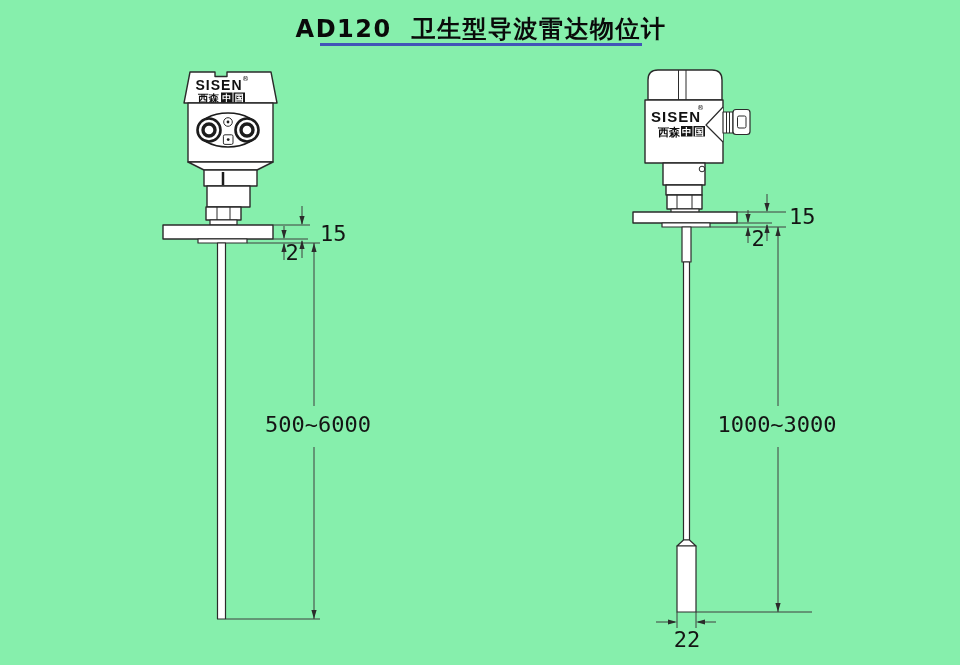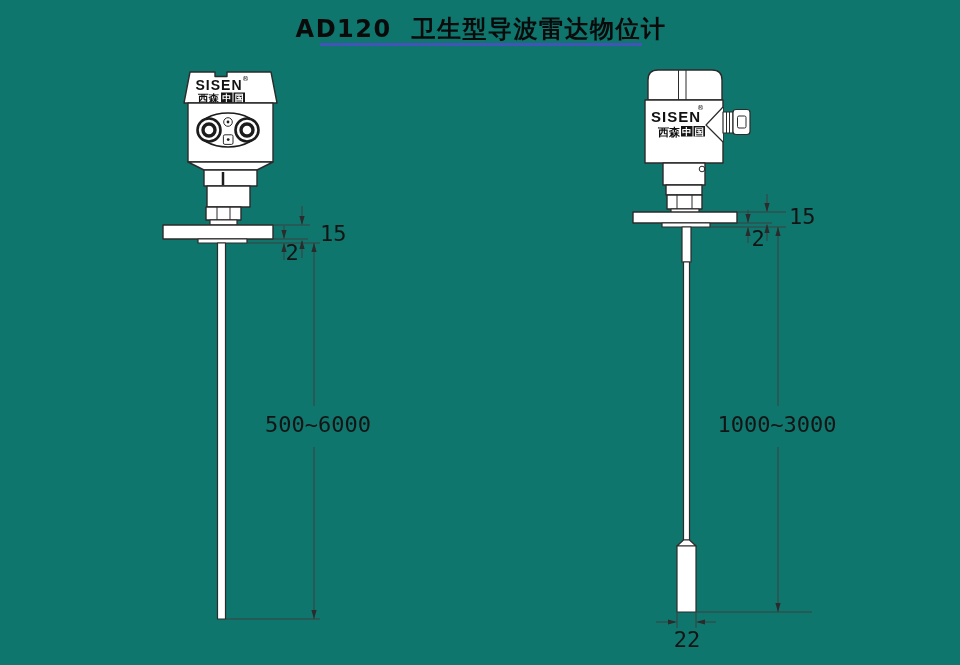--- a/index.html
+++ b/index.html
@@ -1,16 +1,16 @@
 <!DOCTYPE html>
 <html><head>
 <meta charset="utf-8">
 <style>
   html,body{margin:0;padding:0;background:#ffffff;}
-  .page{position:relative;width:960px;height:665px;background:#0f766e;overflow:hidden;
+  .page{position:relative;width:960px;height:665px;background:#86efac;overflow:hidden;
         font-family:"DejaVu Sans", sans-serif;}
   svg{display:block;}
   .s    {fill:#ffffff;stroke:#2b2b2b;stroke-width:1.4;stroke-linejoin:round;}
   .s2   {fill:#ffffff;stroke:#2b2b2b;stroke-width:1.2;stroke-linejoin:round;}
   .thin {fill:none;stroke:#2b2b2b;stroke-width:1;}
   .dim  {fill:none;stroke:#3f3f3f;stroke-width:1;}
   .ah   {fill:#2b2b2b;stroke:none;}
   .dark {fill:#1c1c1c;stroke:none;}
   .dim-text{font-family:"DejaVu Sans Mono", monospace;font-size:22px;fill:#141414;}
   .title-text{font-family:"DejaVu Sans", sans-serif;font-weight:bold;font-size:24px;

